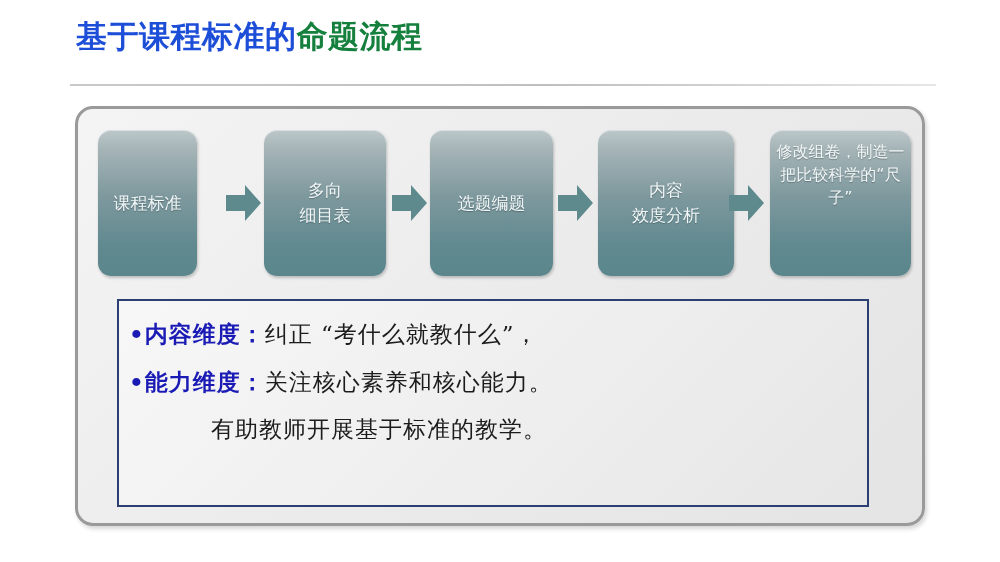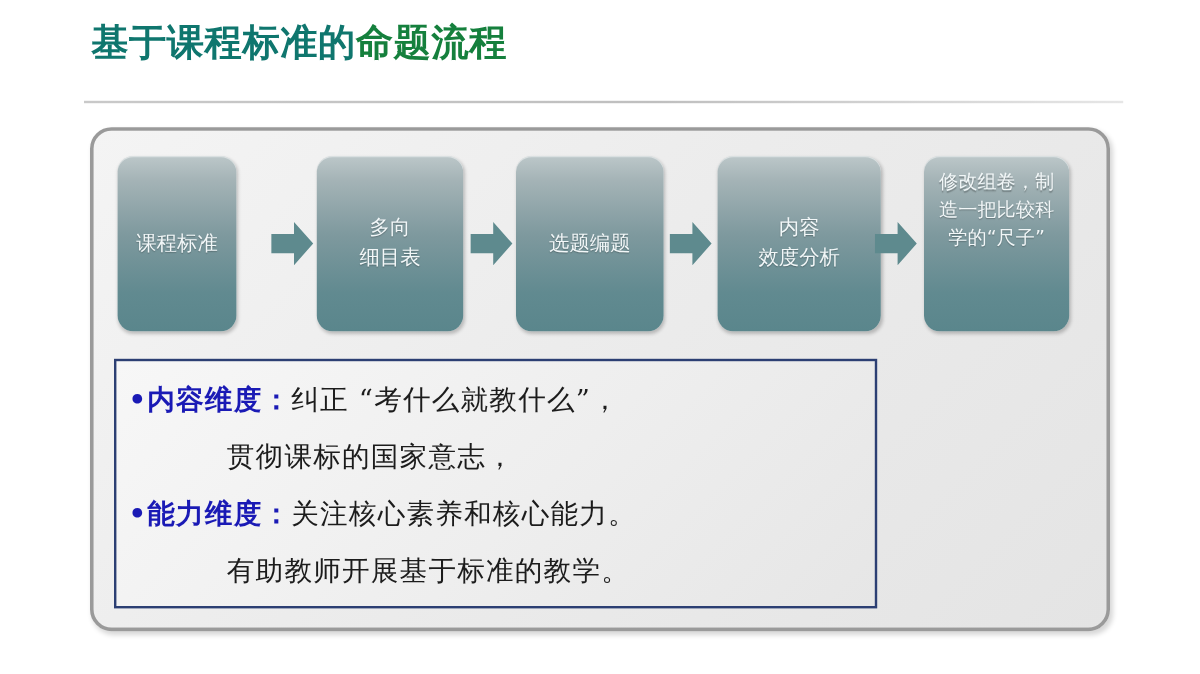--- a/index.html
+++ b/index.html
@@ -23,21 +23,21 @@
     left: 76px;
     top: 14px;
     font-size: 31px;
     font-weight: bold;
     letter-spacing: 0.5px;
     line-height: 44px;
     white-space: nowrap;
     color: #0d0d0d;
     font-family: "DejaVu Sans", "Liberation Sans", sans-serif;
   }
-  #slide-title .t-black { color: #0f766e; }
+  #slide-title .t-black { color: #1d4ed8; }
   #slide-title .t-red   { color: #15803d; }
 
   #title-rule {
     position: absolute;
     left: 70px;
     top: 84px;
     width: 866px;
     height: 2px;
     background: linear-gradient(to right, #c9c9c9 0%, #bfbfbf 55%, #e6e6e6 100%);
   }
@@ -89,21 +89,21 @@
     box-sizing: border-box;
     padding: 0 6px;
   }
   .flow-box.box-1 { left: 0px;   width: 99px; }
   .flow-box.box-2 { left = 0;    }
   .flow-box.box-2 { left: 166px; width: 122px; border-radius: 13px; }
   .flow-box.box-3 { left: 332px; width: 123px; }
   .flow-box.box-4 { left: 500px; width: 136px; }
   .flow-box.box-5 {
     left: 672px;
-    width: 121px;
+    width: 141px;
     align-items: flex-start;
     padding-top: 10px;
     font-size: 16px;
     line-height: 23px;
   }
   .flow-box .boxtext { display: block; white-space: pre-line; }
 
   
   .flow-arrow {
     position: absolute;
@@ -113,23 +113,23 @@
   }
   .flow-arrow.a-1 { left: 128px; }
   .flow-arrow.a-2 { left: 294px; }
   .flow-arrow.a-3 { left: 460px; }
   .flow-arrow.a-4 { left: 631px; }
   .flow-arrow svg { display: block; width: 36px; height: 40px; }
 
   
   #detail-box {
     position: absolute;
-    left: 17px;
+    left: 39px;
     top: 190px;
-    width: 636px;
+    width: 752px;
     height: 208px;
     border: 2px solid #2c3f73;
     background: linear-gradient(135deg, #f7f7f7 0%, #eeeeee 55%, #e6e6e6 100%);
     box-sizing: border-box;
     padding: 9px 12px 0 10px;
   }
   .detail-line {
     font-family: "DejaVu Serif", "Liberation Serif", serif;
     font-size: 23px;
     line-height: 47px;
@@ -203,23 +203,20 @@
     </div>
 
   </div>
 
   <div id="detail-box">
 
     <div class="detail-line">
       <span class="lead">•内容维度：</span><span>纠正 “考什么就教什么”，</span>
     </div>
 
-    <div class="detail-line indented">
-      <span>贯彻课标的国家意志，</span>
-    </div>
 
     <div class="detail-line">
       <span class="lead">•能力维度：</span><span>关注核心素养和核心能力。</span>
     </div>
 
     <div class="detail-line indented">
       <span>有助教师开展基于标准的教学。</span>
     </div>
 
   </div>

